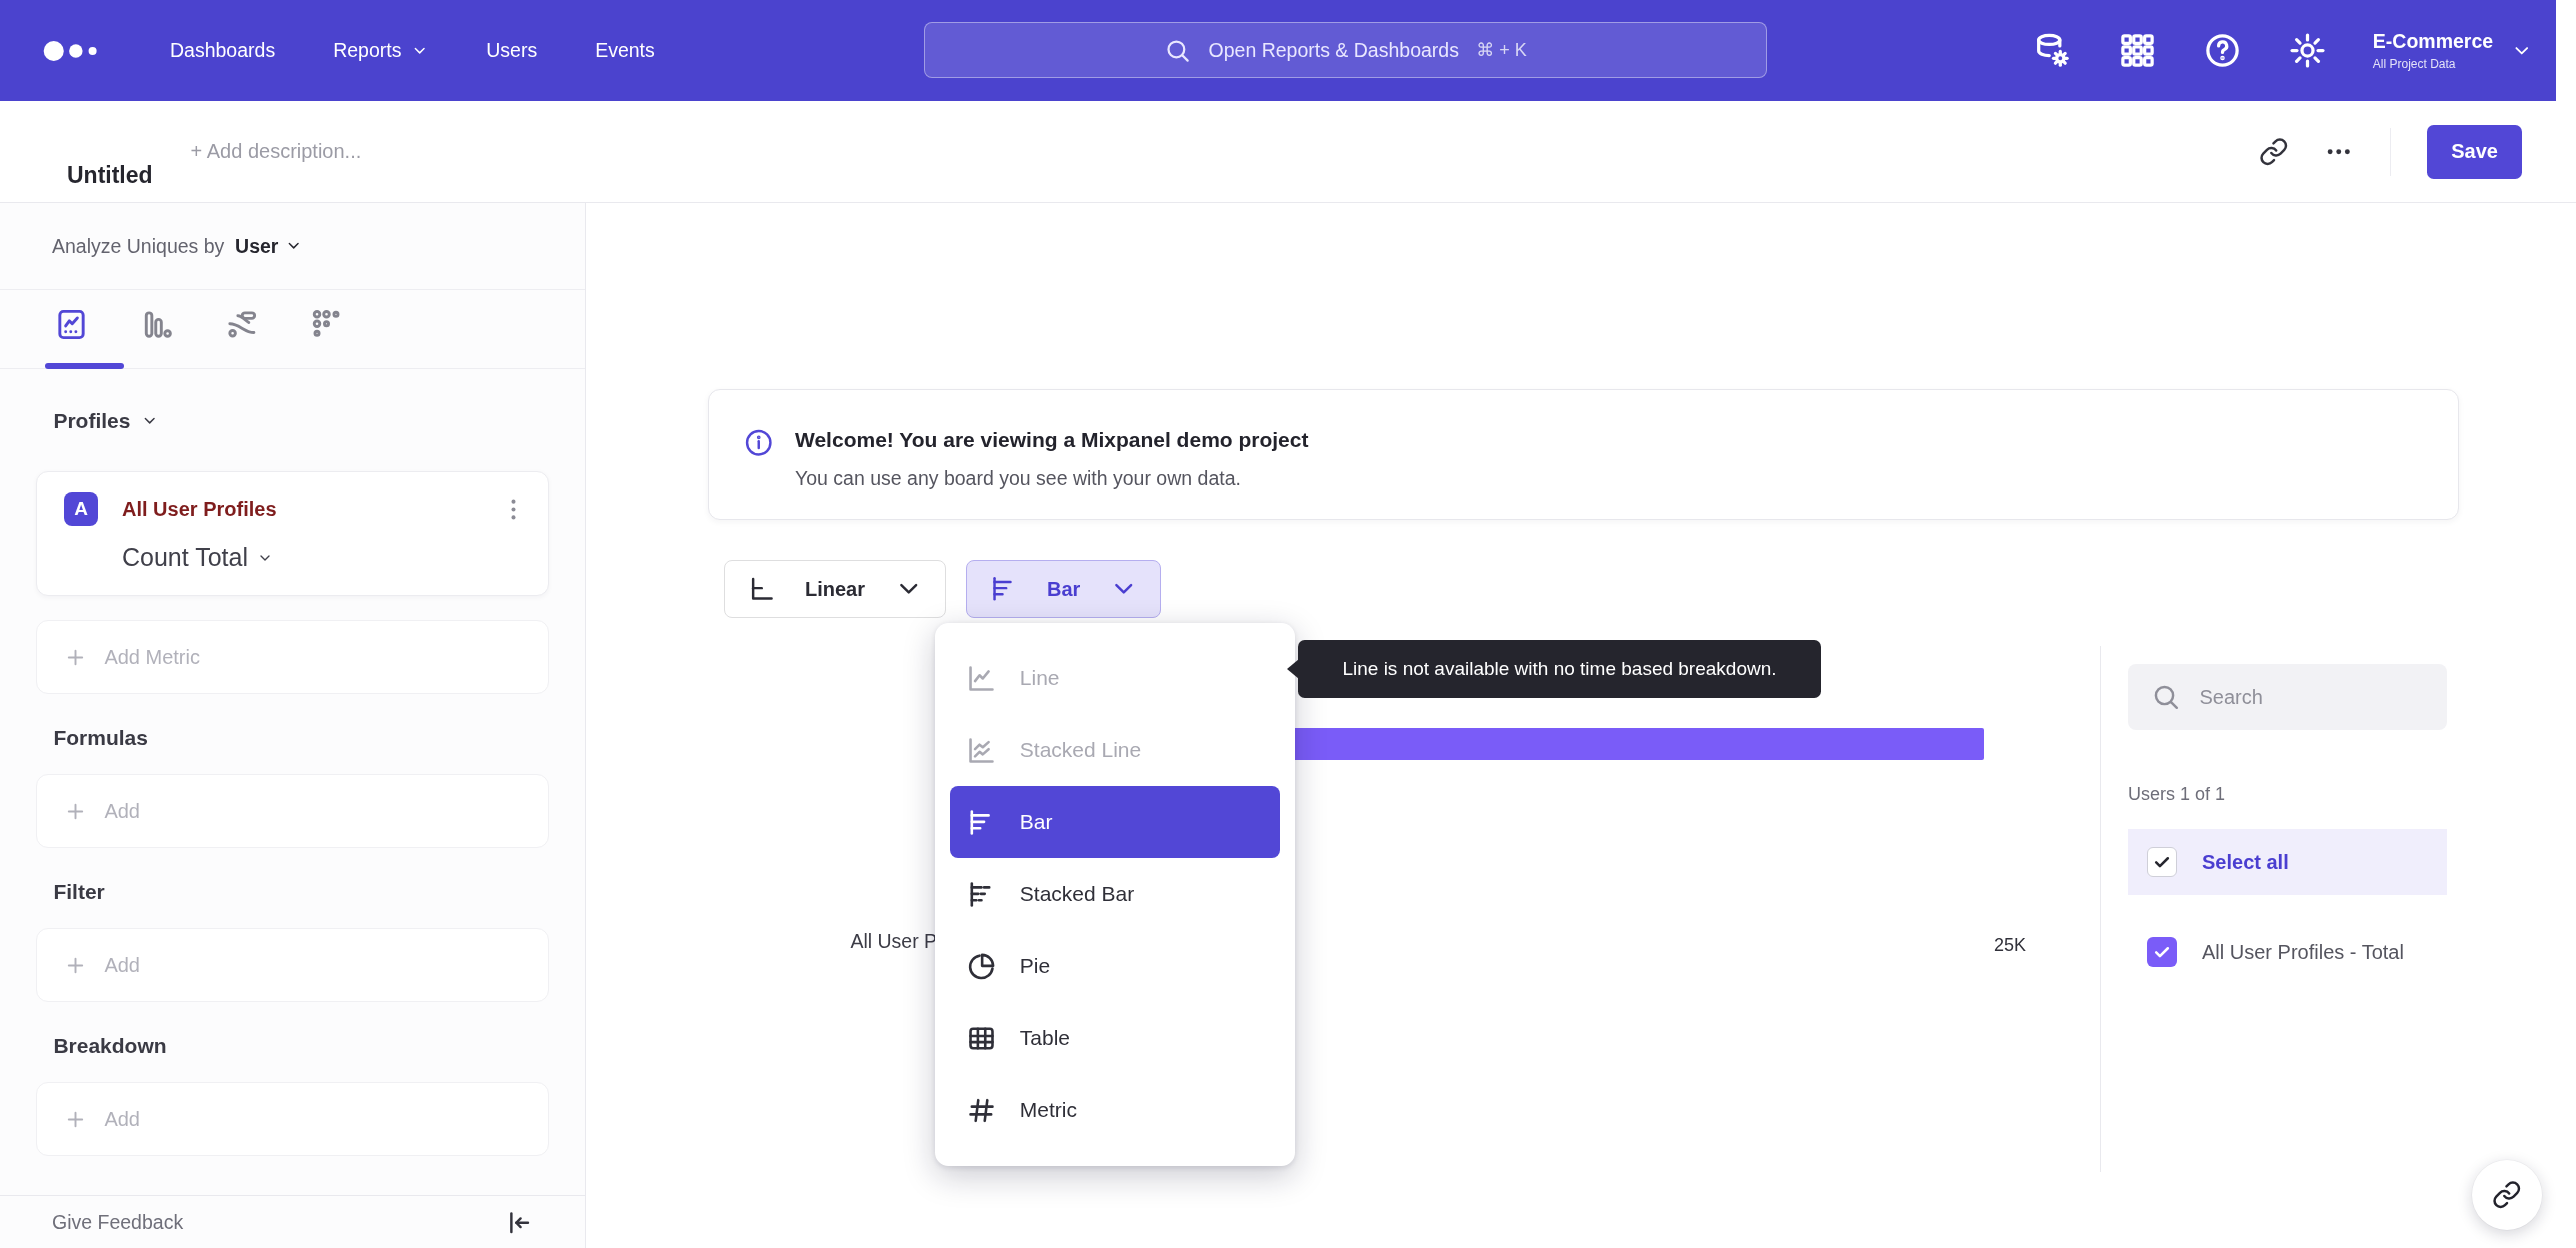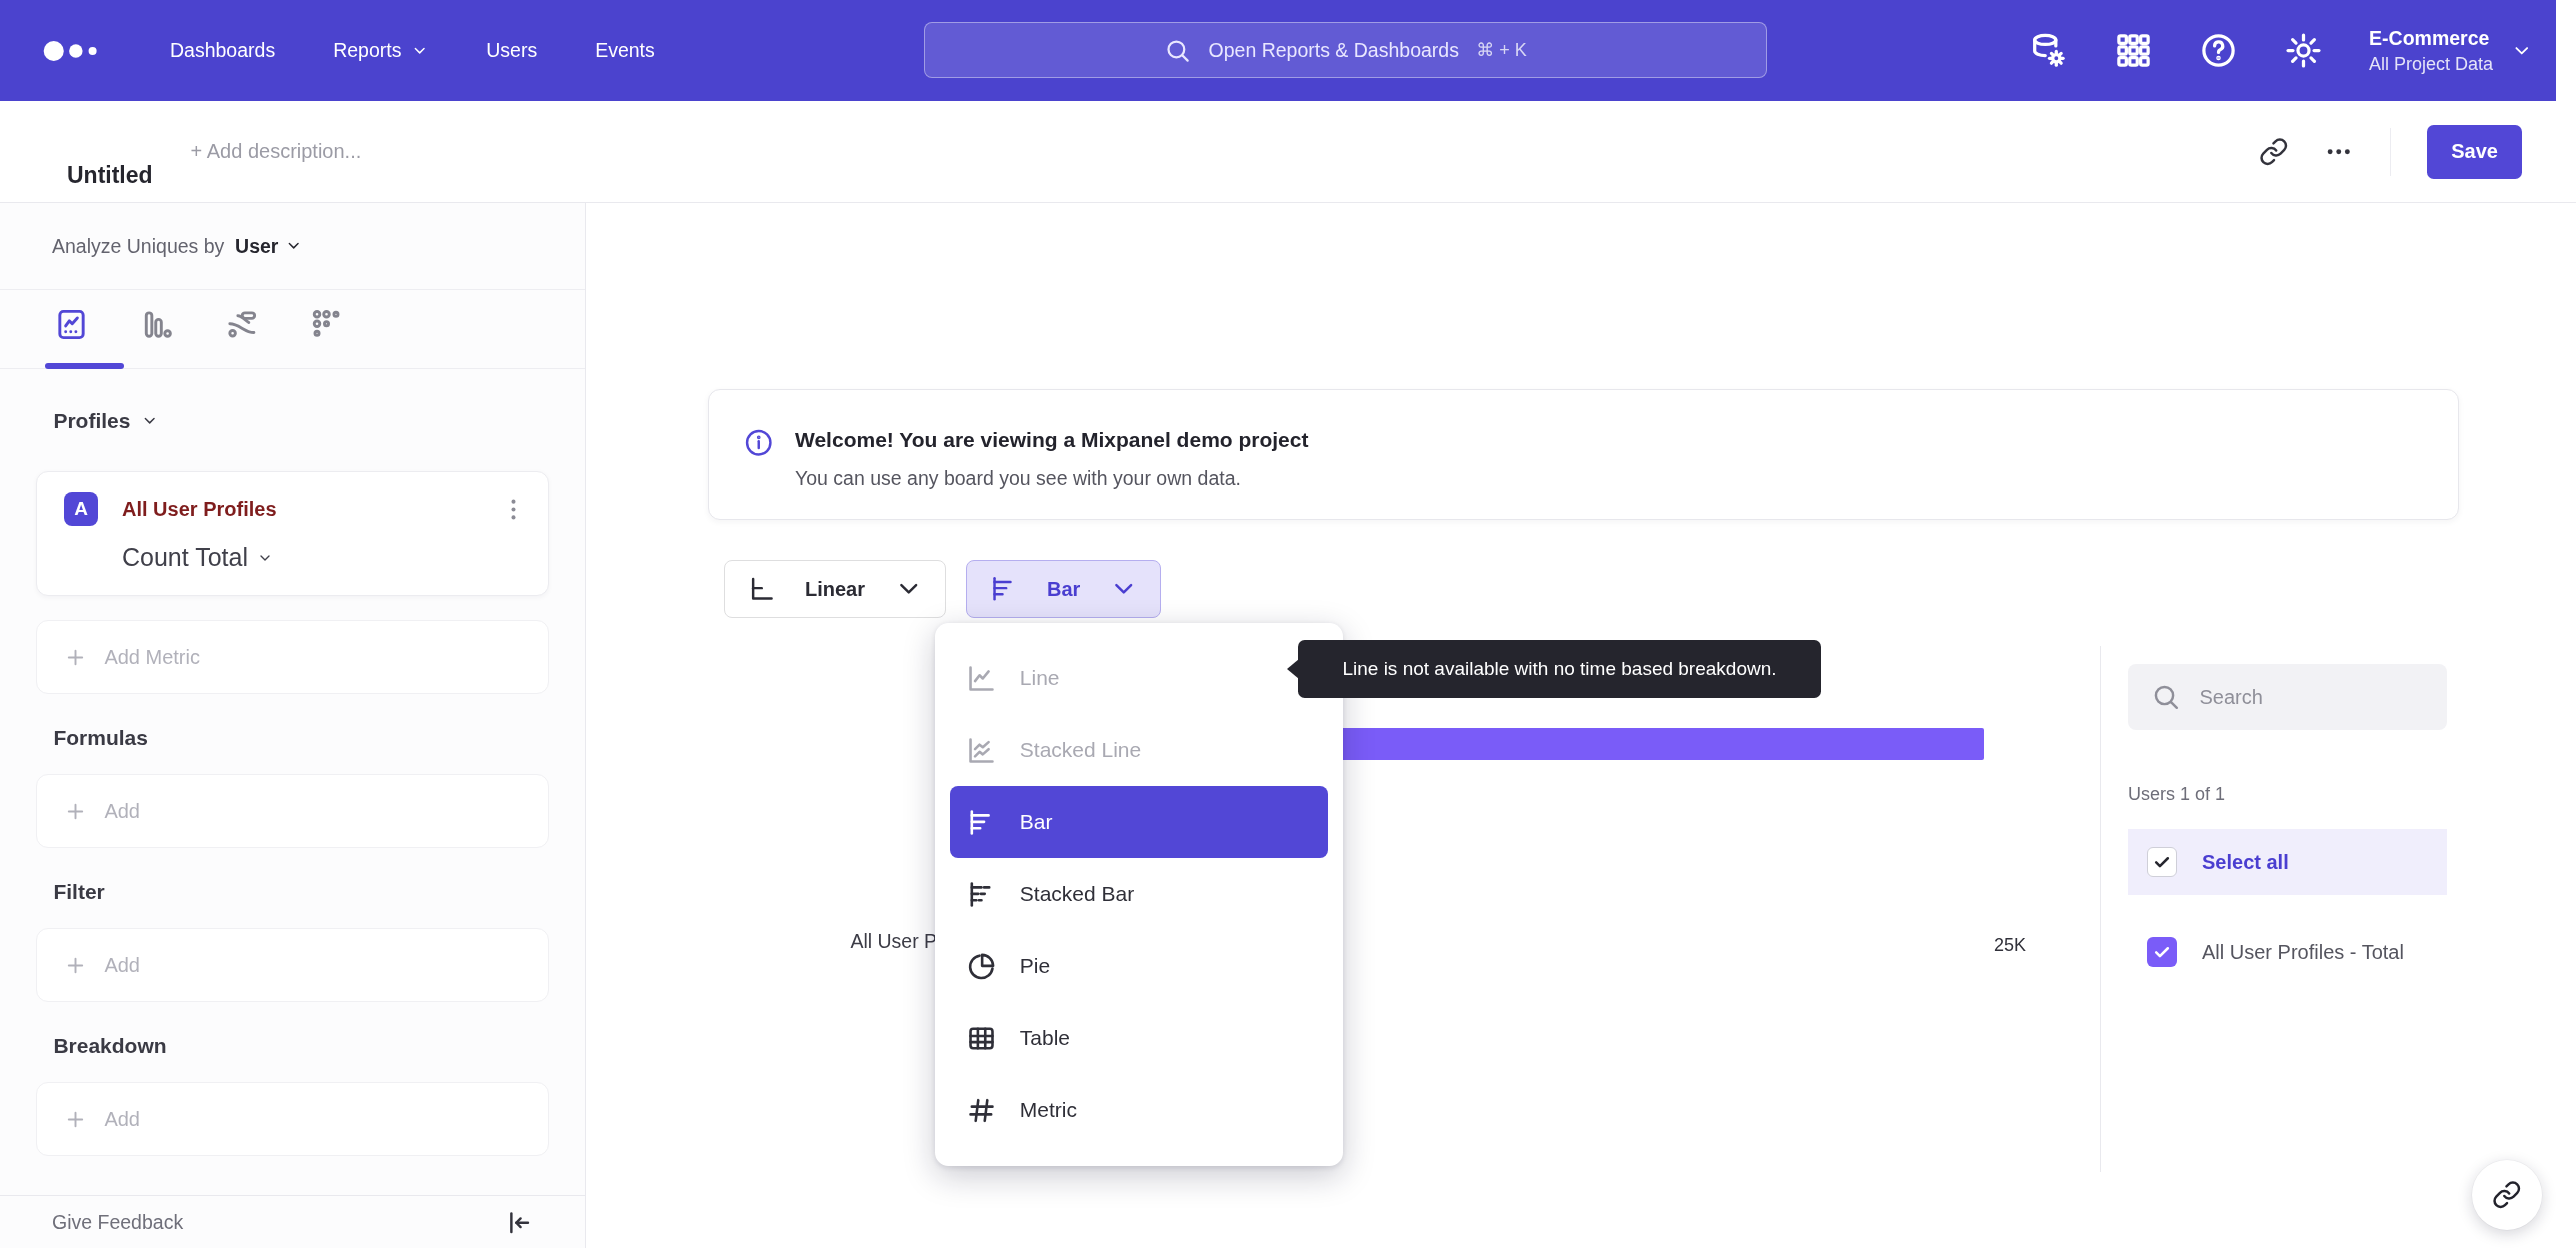--- a/index.html
+++ b/index.html
@@ -24,21 +24,21 @@
     background:rgba(255,255,255,0.13); border:1.3px solid rgba(255,255,255,0.4);
     border-radius:8px; display:flex; align-items:center; justify-content:center; gap:17.4px;
     color:#e9e7ff; font-size:19.5px;
   }
   .nav-search .shortcut { color:rgba(255,255,255,0.75); font-size:18px; }
   .nav-right { position:absolute; right:24px; top:0; height:101px; display:flex; align-items:center; gap:46px; }
   .nav-icon { width:39px; height:39px; color:#fff; cursor:pointer; }
   .project { display:flex; align-items:center; gap:17.4px; cursor:pointer; }
   .project .ptxt { display:flex; flex-direction:column; align-items:flex-start; }
   .project .pname { font-size:19.5px; font-weight:700; }
-  .project .pscope { font-size:18px; color:rgba(255,255,255,0.85); margin-top:4px; }
+  .project .pscope { font-size:12px; color:rgba(255,255,255,0.85); margin-top:4px; }
 
   
   .toolbar {
     position:absolute; left:0; top:101px; width:2576px; height:102px; background:#fff;
     border-bottom:1.3px solid #e9e9ee; display:flex; align-items:center;
   }
   .doc-title { margin-left:67px; font-size:23px; font-weight:600; color:#26262e;margin-top:48px; }
   .doc-desc { margin-left:38px; font-size:20px; color:#9b9ba5; }
   .toolbar-right { margin-left:auto; display:flex; align-items:center; gap:36px; padding-right:54px; }
   .tb-icon { width:29.5px; height:29.5px; color:#33333c; cursor:pointer; }
@@ -138,21 +138,21 @@
   .legend-row.selectall { background:#f0eefc; }
   .cb { width:29.5px; height:29.5px; border-radius:6px; flex:0 0 auto; display:flex; align-items:center; justify-content:center; }
   .cb.light { background:#fff; border:1.3px solid #cfcfd8; color:#26262e; }
   .cb.filled { background:#7a5cf8; color:#fff; }
   .cb svg { width:20px; height:20px; stroke-width:3; }
   .selectall-label { font-size:20px; font-weight:600; color:#4a3ed0; }
   .legend-item-label { font-size:20px; color:#55555f; }
 
   
   .dropdown {
-    position:absolute; left:347px; top:420px; width:408px; height:543px; background:#fff;
+    position:absolute; left:347px; top:420px; width:360px; height:543px; background:#fff;
     border-radius:13.4px; box-shadow:0 9.4px 32px rgba(20,20,50,0.22), 0 1.3px 5.4px rgba(20,20,50,0.10);
     padding:19px 14.8px; z-index:30;
   }
   .dd-item { height:72px; display:flex; align-items:center; gap:23px; padding-left:16px;
     font-size:21px; color:#2f2f38; border-radius:8px; cursor:pointer; }
   .dd-item svg { width:31px; height:31px; }
   .dd-item.disabled { color:#a9a9b2; cursor:default; }
   .dd-item.selected { background:#5247d6; color:#fff; }
 
   

